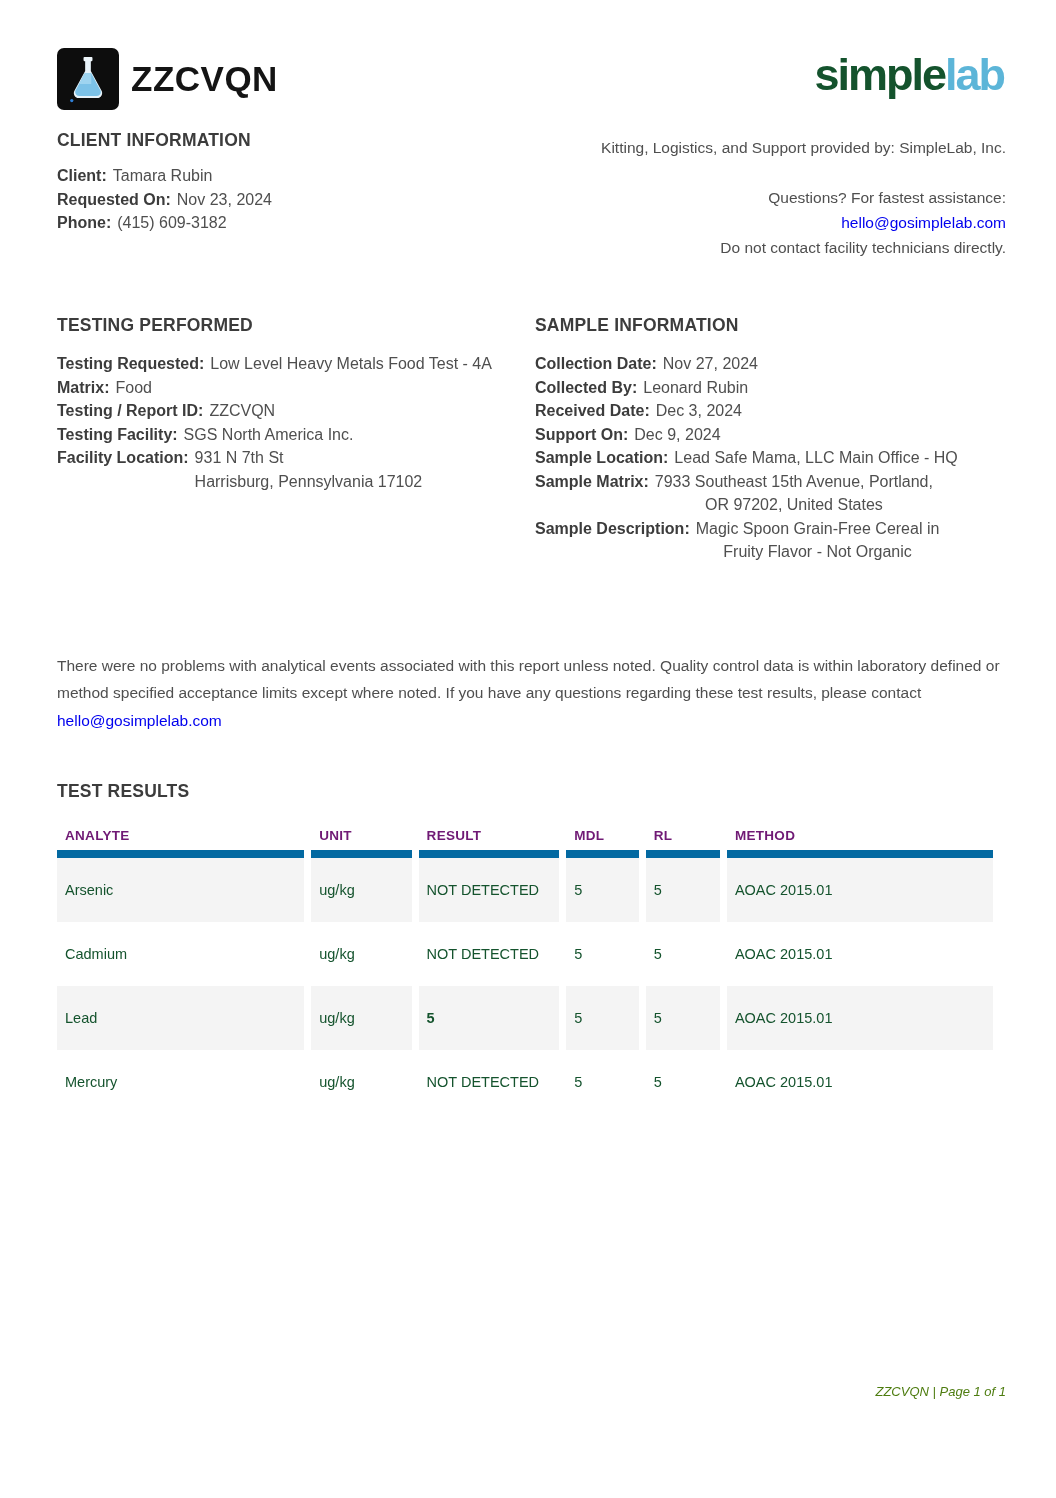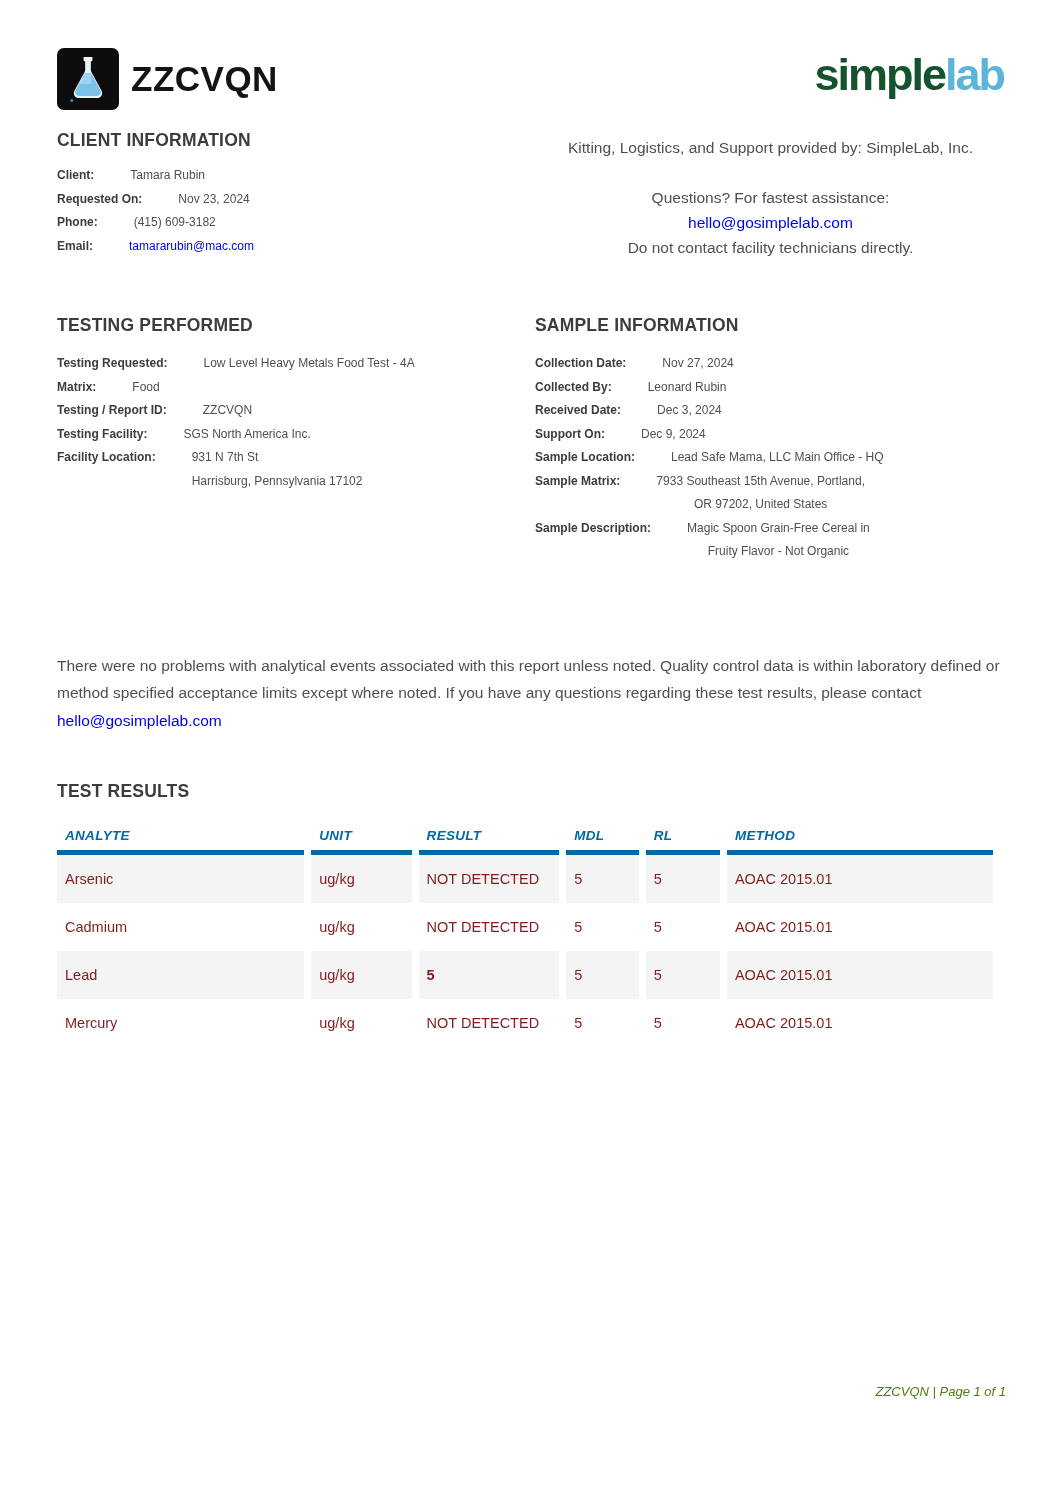--- a/index.html
+++ b/index.html
@@ -37,55 +37,54 @@
   
   .header-info { display: grid; grid-template-columns: 478px 1fr; margin-top: 20px; }
   h2.section-title {
     font-size: 17.5px; font-weight: 700; color: #3c3c3c; letter-spacing: 0.2px;
   }
   .client-fields { margin-top: 13px; }
   .field-row { display: flex; font-size: 15.5px; line-height: 26px; color: #4f4f4f; }
   .field-row .lbl { font-weight: 700; color: #3c3c3c; margin-right: 6px; white-space: nowrap; }
   .field-row .val { color: #4f4f4f; }
   .link { color: #0000ee; text-decoration: none; cursor: pointer; }
-  .support-block { text-align: center; font-size: 15.5px; color: #4f4f4f; padding-top: 5px; }
+  .support-block { text-align: right; font-size: 15.5px; color: #4f4f4f; padding-top: 5px; }
   .support-provided { margin-bottom: 25px; }
   .support-line { line-height: 25px; }
 
   
   .sections { display: grid; grid-template-columns: 478px 1fr; margin-top: 55px; }
   .section .rows { margin-top: 16px; }
-  .section .field-row { font-size: 12px; line-height: 23.5px; gap: 30px; }
+  .section .field-row { font-size: 16px; line-height: 23.5px; }
   .val-lines { display: flex; flex-direction: column; }
 
   
   .notes { margin-top: 62px; }
   .notes-text {
     margin-top: 26px; font-size: 15.5px; line-height: 27.5px; color: #4f4f4f;
     max-width: 945px;
   }
 
   
   .results { margin-top: 47px; }
   table.results-table {
     margin-top: 22px;
     width: 950px;
     border-collapse: separate; border-spacing: 7px 0;
     margin-left: -7px;
   }
   table.results-table th {
-    text-align: left; font-size: 13.5px; font-weight: 700; color: #0369a1;
+    text-align: left; font-size: 13.5px; font-weight: 700; color: #701a75;
     letter-spacing: 0.3px;
     padding: 4px 8px 7px 8px;
-    border-bottom: 5px solid #0369a1;
-    font-style: italic;
+    border-bottom: 8px solid #0369a1;
   }
   table.results-table td {
-    font-size: 14.5px; color: #7f1d1d;
-    padding: 16px 8px; height: 30px;
+    font-size: 14.5px; color: #14532d;
+    padding: 24px 8px; height: 30px;
   }
   tr.stripe td { background: #f4f4f4; }
   td.muted { color: #b3b3b3; }
   td.bold-result { font-weight: 700; }
   col.c-analyte { width: 263px; } col.c-unit { width: 105px; } col.c-result { width: 145px; }
   col.c-mdl { width: 75px; } col.c-rl { width: 78px; } col.c-method { width: 284px; }
 
   
   .spacer { flex: 1; }
   .footer-policy {
@@ -127,24 +126,20 @@
           <span class="lbl">Client:</span>
           <span class="val">Tamara Rubin</span>
         </div>
         <div class="field-row">
           <span class="lbl">Requested On:</span>
           <span class="val">Nov 23, 2024</span>
         </div>
         <div class="field-row">
           <span class="lbl">Phone:</span>
           <span class="val">(415) 609-3182</span>
-        </div>
-        <div class="field-row">
-          <span class="lbl">Email:</span>
-          <a class="link">tamararubin@mac.com</a>
         </div>
       </div>
     </div>
     <div class="support-block">
       <div class="support-provided support-line">Kitting, Logistics, and Support provided by: SimpleLab, Inc.</div>
       <div class="support-line">Questions? For fastest assistance:</div>
       <div class="support-line"><a class="link">hello@gosimplelab.com</a></div>
       <div class="support-line">Do not contact facility technicians directly.</div>
     </div>
   </div>

